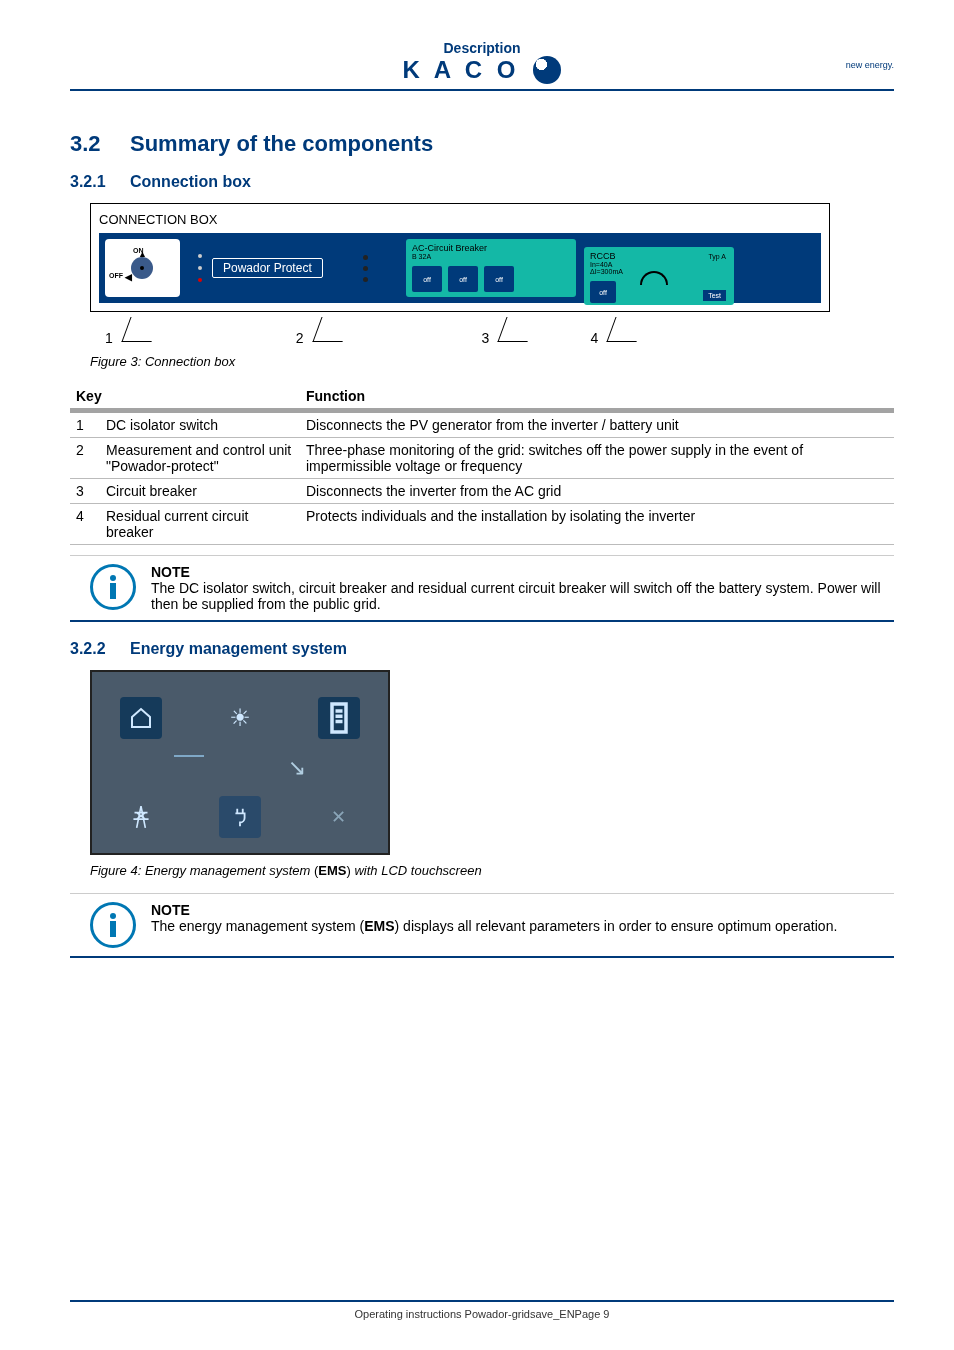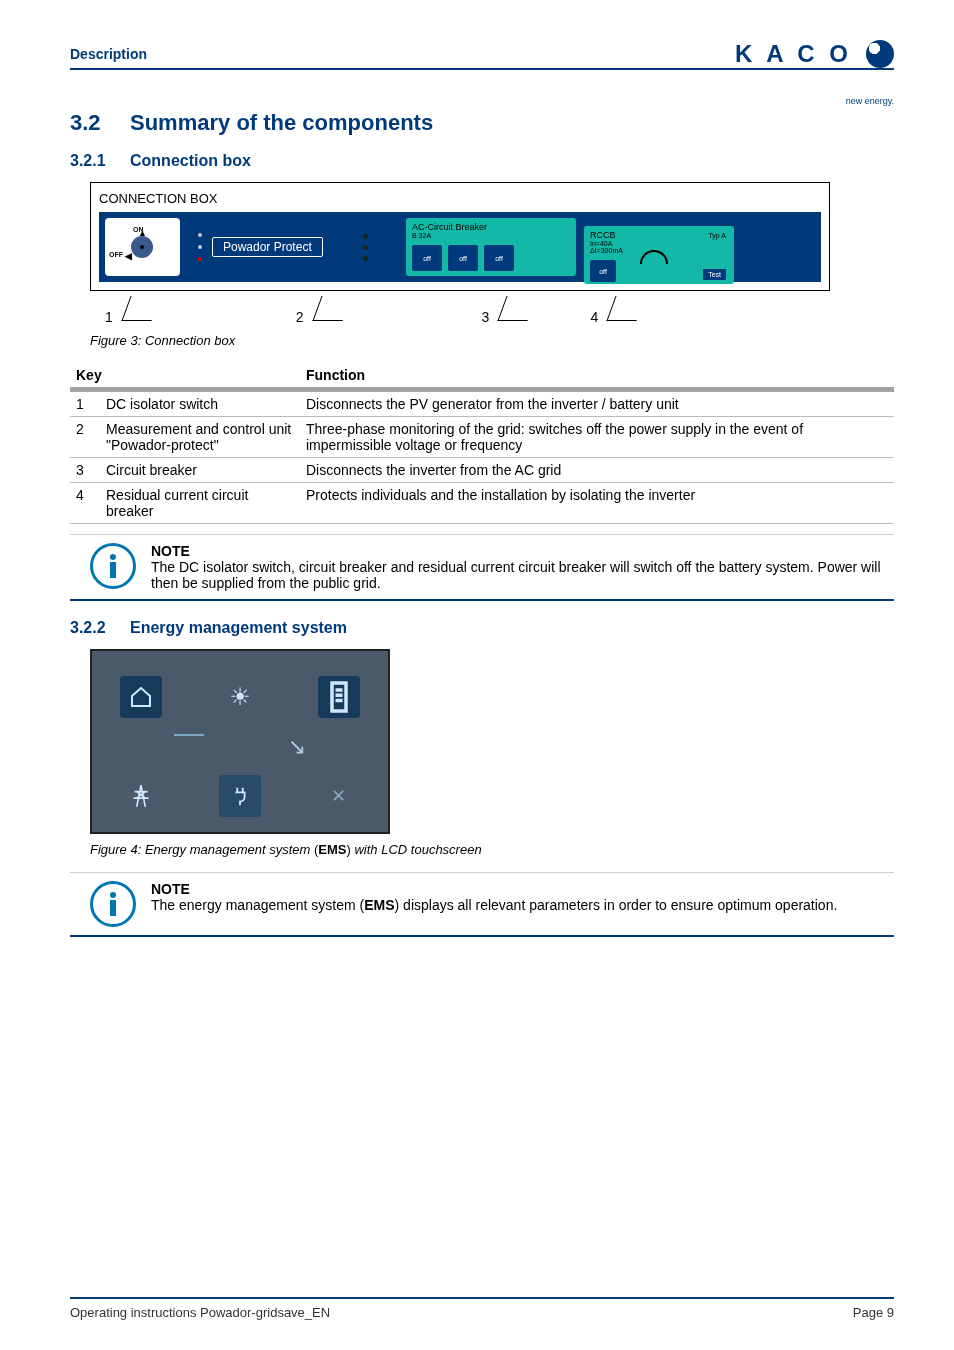--- a/index.html
+++ b/index.html
@@ -10,21 +10,23 @@
   background: #fff;
   color: #000;
   position: relative;
   padding: 40px 60px 40px 70px;
 }
 .header-bar {
   display: flex;
   justify-content: space-between;
   align-items: center;
   border-bottom: 2px solid #003a7a;
+  padding-bottom: 5px;
   margin-bottom: 40px;
+  flex-direction: column;
 }
 .header-label {
   color: #003a7a;
   font-weight: bold;
   font-size: 14px;
 }
 .logo-wrap { display: flex; gap: 14px; }
 .logo-text {
   font-family: Arial, sans-serif;
   font-weight: 900;
@@ -32,21 +34,21 @@
   letter-spacing: 4px;
   color: #003a7a;
 }
 .logo-swirl {
   width: 28px; height: 28px;
   background: radial-gradient(circle at 30% 30%, #fff 0%, #fff 20%, transparent 21%),
               conic-gradient(#003a7a 0deg 360deg);
   border-radius: 50%;
   position: relative;
 }
-.logo-tag { font-size: 9px; color: #003a7a; position: absolute; right: 60px; top: 60px; margin-top: 36px; }
+.logo-tag { font-size: 9px; color: #003a7a; position: absolute; right: 60px; top: 60px; }
 .h-sec { color: #003a7a; font-weight: bold; font-size: 22px; margin-bottom: 16px; }
 .h-sec .num { display: inline-block; width: 60px; }
 .h-sub { color: #003a7a; font-weight: bold; font-size: 16px; margin-bottom: 12px; }
 .h-sub .num { display: inline-block; width: 60px; }
 .fig-box {
   border: 1px solid #000;
   padding: 8px;
   width: 740px;
   margin-left: 20px;
   margin-bottom: 5px;
@@ -215,21 +217,21 @@
 .ems-icon.boxed { background: #153a5a; border-radius: 4px; }
 .ems-icon.boxed2 { background: #2a4a6a; border-radius: 4px; }
 .ems-arrow::after { content:"↘"; color:#b0cde0; font-size:22px; }
 .ems-line { width: 30px; height: 2px; background:#7fa8c7; }
 .ems-home svg { width: 24px; height: 24px; }
 .footer-zone {
   position: absolute;
   left: 70px; right: 60px; bottom: 30px;
 }
 .footer-line { border-top: 2px solid #003a7a; margin-bottom: 6px; }
-.footer-row { display: flex; justify-content: space-between; font-size: 13px; color: #333; }
+.footer-row { display: flex; justify-content: center; font-size: 11px; color: #333; }
 </style>
 </head>
 <body>
 
 <div class="header-bar">
   <span class="header-label">Description</span>
   <div class="logo-wrap">
     <span class="logo-text">K A C O</span>
     <span class="logo-swirl"></span>
   </div>

